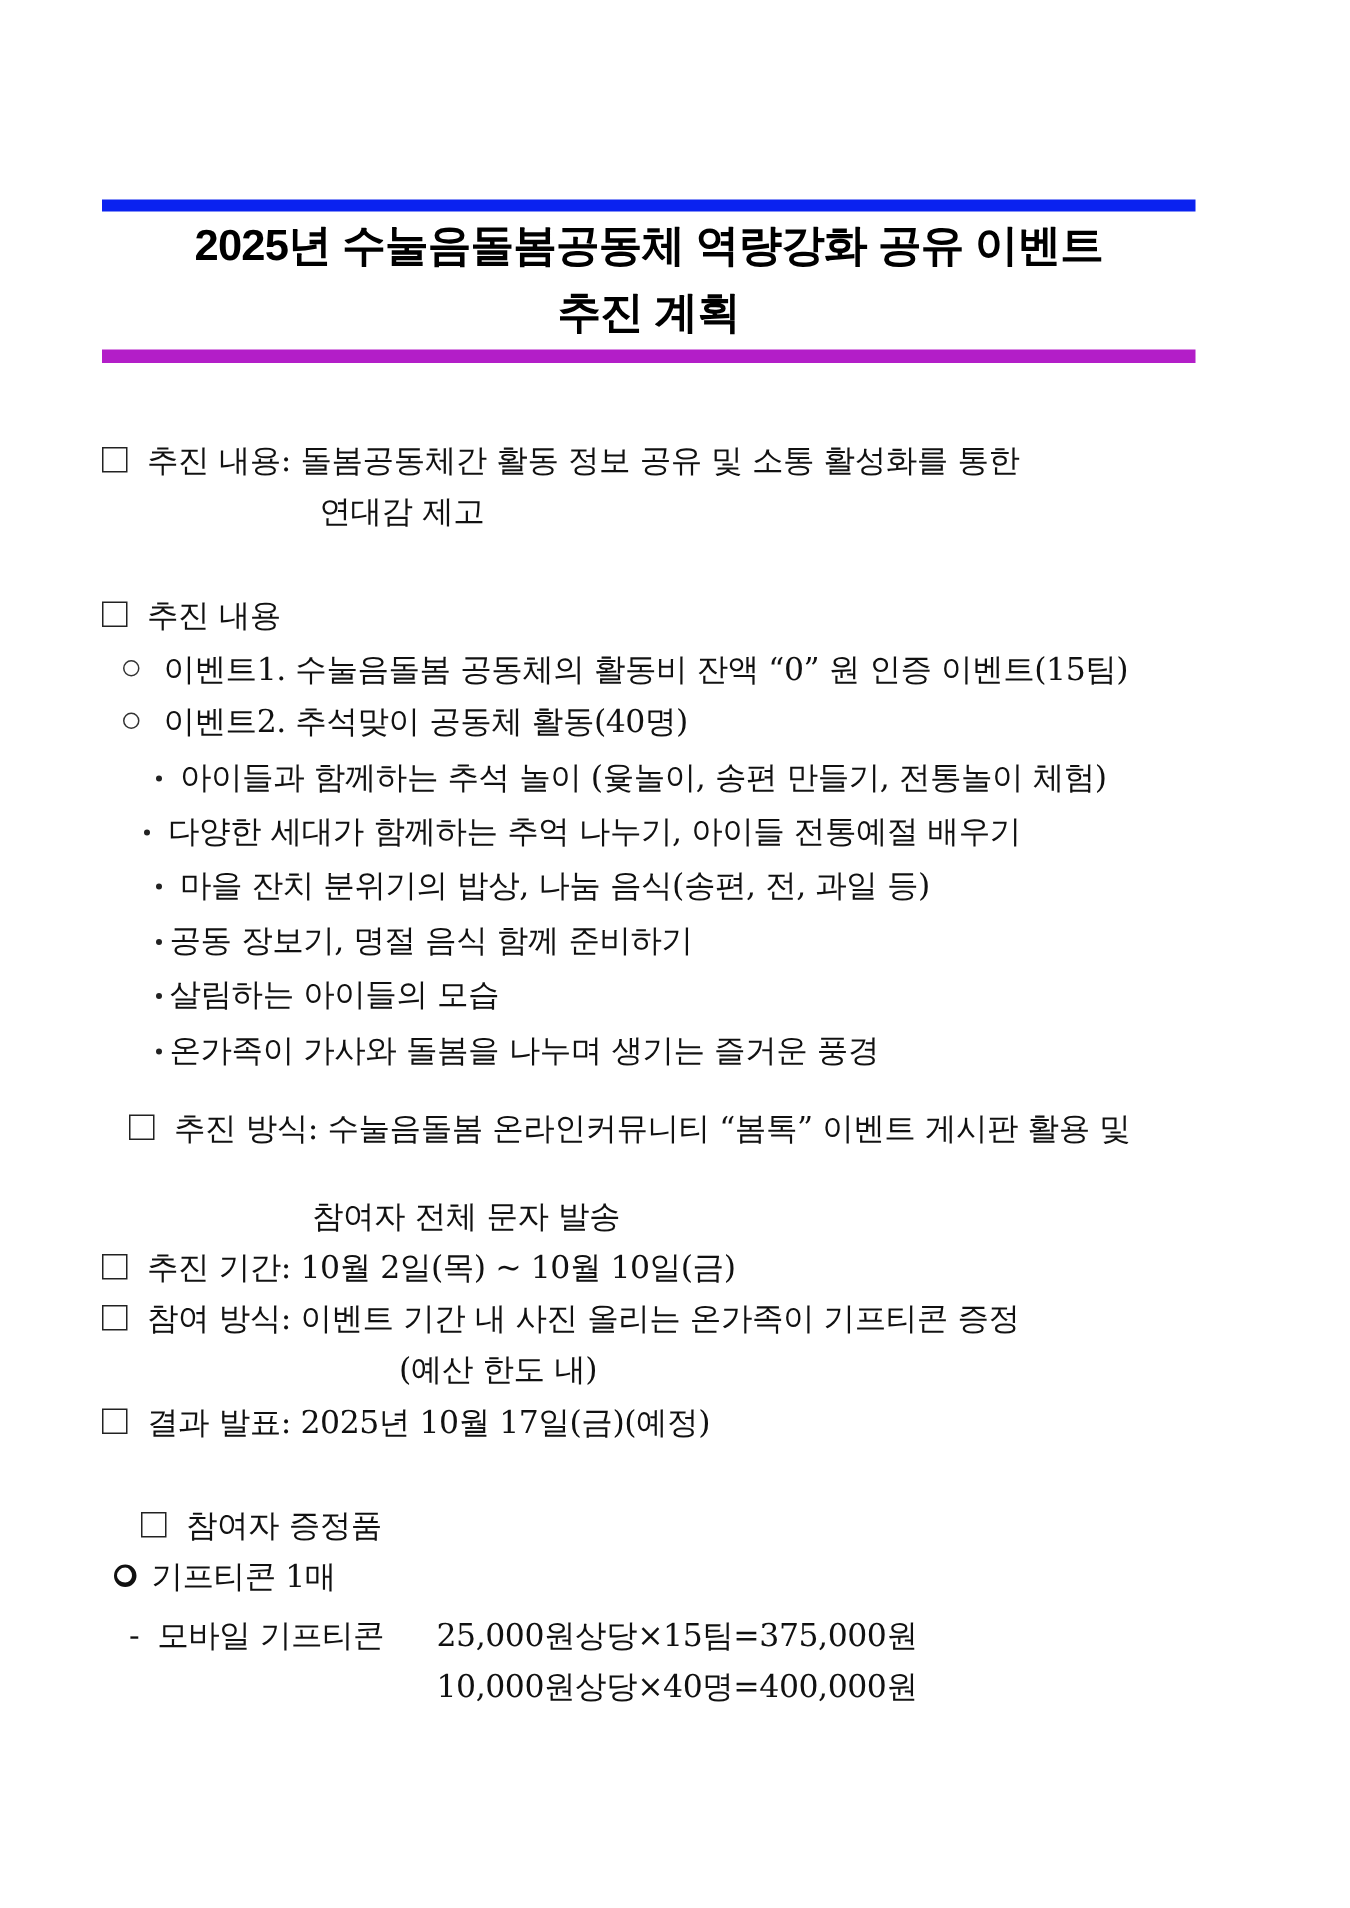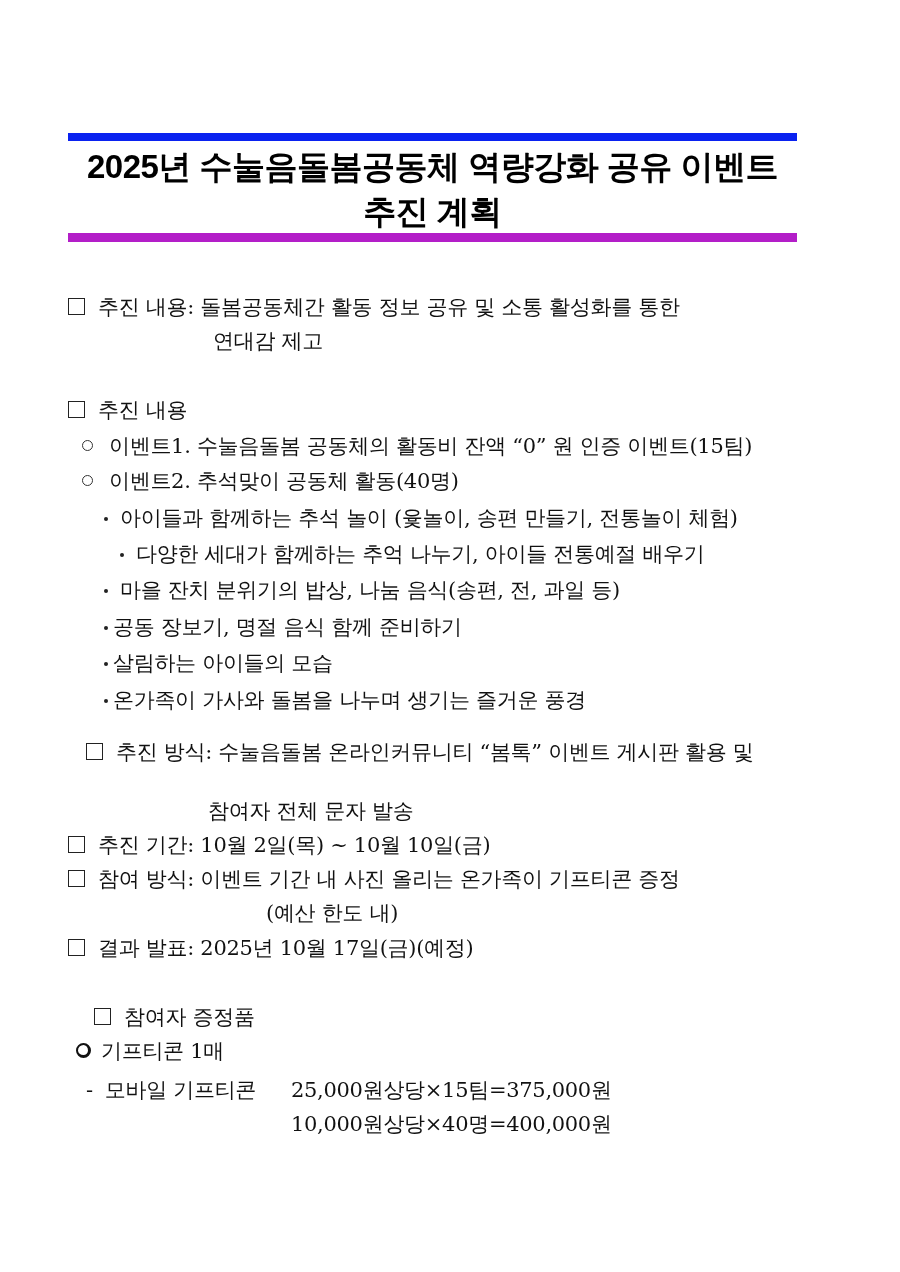--- a/index.html
+++ b/index.html
@@ -30,21 +30,21 @@
       height: 9px;
       background: #b31ec8;
     }
     .title {
       position: absolute;
       left: 68px;
       width: 729px;
       text-align: center;
       font-family: "Liberation Sans", "DejaVu Sans", sans-serif;
       font-weight: bold;
-      font-size: 33px;
+      font-size: 29px;
       letter-spacing: -0.5px;
       color: #000000;
       line-height: 1;
     }
     .title-line1 { top: 150px; }
     .title-line2 { top: 195px; }
 
     .line {
       position: absolute;
       white-space: nowrap;
@@ -116,21 +116,21 @@
 <div class="line" style="left:82px; top:436px;">
   <span class="ring"></span><span>이벤트1. 수눌음돌봄 공동체의 활동비 잔액 “0” 원 인증 이벤트(15팀)</span>
 </div>
 <div class="line" style="left:82px; top:471px;">
   <span class="ring"></span><span>이벤트2. 추석맞이 공동체 활동(40명)</span>
 </div>
 
 <div class="line" style="left:104px; top:508px;">
   <span class="dot"></span><span>아이들과 함께하는 추석 놀이 (윷놀이, 송편 만들기, 전통놀이 체험)</span>
 </div>
-<div class="line" style="left:120px; top:544px;">
+<div class="line" style="left:96px; top:544px;">
   <span class="dot"></span><span>다양한 세대가 함께하는 추억 나누기, 아이들 전통예절 배우기</span>
 </div>
 <div class="line" style="left:104px; top:580px;">
   <span class="dot"></span><span>마을 잔치 분위기의 밥상, 나눔 음식(송편, 전, 과일 등)</span>
 </div>
 <div class="line" style="left:104px; top:617px;">
   <span class="dot tight"></span><span>공동 장보기, 명절 음식 함께 준비하기</span>
 </div>
 <div class="line" style="left:104px; top:653px;">
   <span class="dot tight"></span><span>살림하는 아이들의 모습</span>

